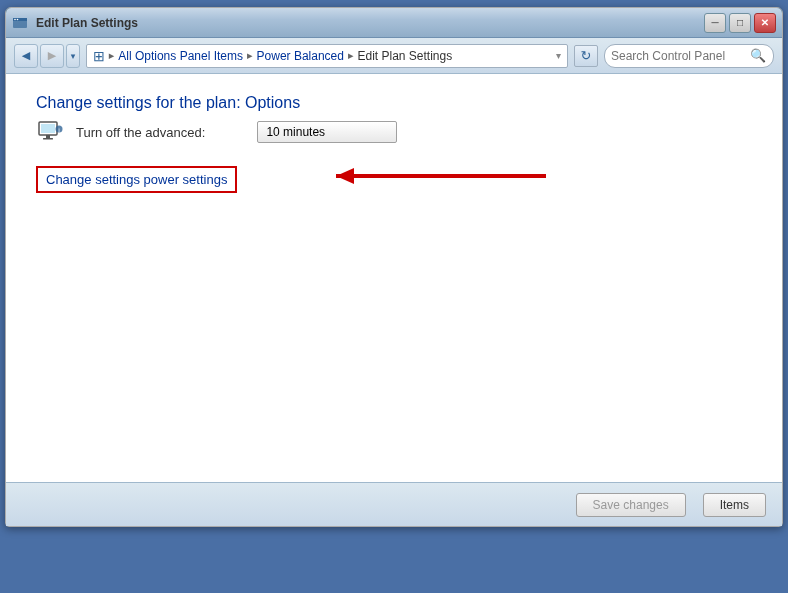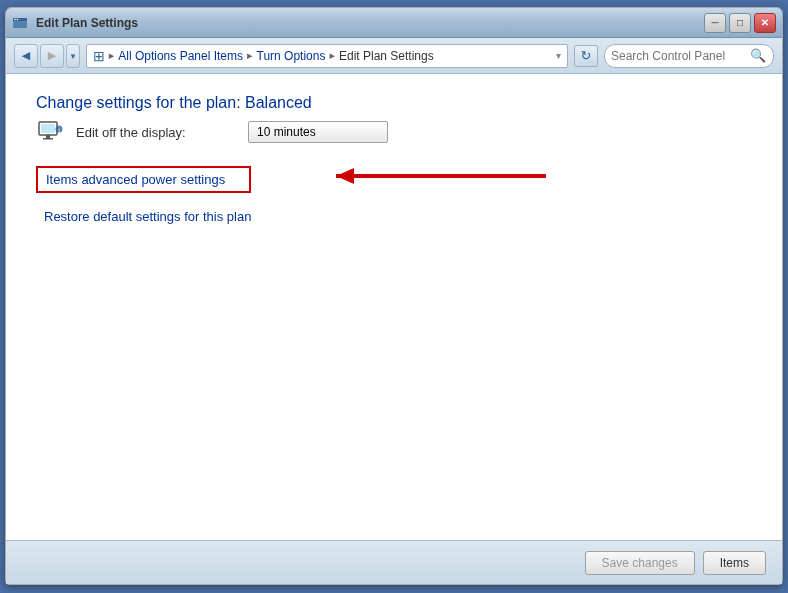--- a/index.html
+++ b/index.html
@@ -7,21 +7,21 @@
       width: 788px;
       height: 593px;
       background: #4a6fa5;
       font-family: 'Segoe UI', Tahoma, Arial, sans-serif;
       font-size: 13px;
       overflow: hidden;
     }
 
     .window {
       width: 778px;
-      height: 578px;
+      height: 520px;
       margin: 7px auto;
       background: #0c4a6e;
       border: 1px solid #aaa;
       border-radius: 6px 6px 4px 4px;
       box-shadow: 0 2px 8px rgba(0,0,0,0.4);
       display: flex;
       flex-direction: column;
     }
 
     
@@ -263,21 +263,21 @@
 
     
     .bottom-bar {
       height: 44px;
       background: linear-gradient(to bottom, #dce8f0, #c8d8e8);
       border-top: 1px solid #a0b8cc;
       display: flex;
       align-items: center;
       justify-content: flex-end;
       padding: 0 16px;
-      gap: 8px;
+      gap: 17px;
     }
 
     .action-btn {
       padding: 4px 16px;
       border: 1px solid #a0a0a0;
       border-radius: 3px;
       background: linear-gradient(to bottom, #f8f8f8, #e0e0e0);
       font-size: 12px;
       cursor: pointer;
       color: #333;
@@ -335,53 +335,53 @@
       <div class="nav-btn" style="color:#aaa;">▶</div>
       <div class="nav-btn dropdown">▾</div>
     </div>
 
     <div class="breadcrumb-bar">
       <div style="display:flex; align-items:center; gap:2px;">
         <span style="font-size:14px; color:#336699;">⊞</span>
         <span class="breadcrumb-sep">▸</span>
         <span class="breadcrumb-item">All Options Panel Items</span>
         <span class="breadcrumb-sep">▸</span>
-        <span class="breadcrumb-item">Turn Options</span>
+        <span class="breadcrumb-item">Power Balanced</span>
         <span class="breadcrumb-sep">▸</span>
         <span class="breadcrumb-item active">Edit Plan Settings</span>
       </div>
       <div class="breadcrumb-dropdown">
         <span style="color:#888; font-size:10px;">▾</span>
       </div>
     </div>
 
     <div class="bread-arrow-btn" style="font-size:13px;">↻</div>
 
     <div class="search-bar">
       <input class="search-input" type="text" placeholder="Search Control Panel" style="">
       <span style="color:#888; font-size:13px;">🔍</span>
     </div>
   </div>
 
   <div class="content-area">
 
-    <div class="page-title">Change settings for the plan: Balanced</div>
+    <div class="page-title">Change settings for the plan: Options</div>
 
     <div class="setting-row">
       <div class="monitor-icon">
         <svg class="monitor-svg" viewBox="0 0 26 26">
           <rect x="2" y="3" width="18" height="13" rx="1" fill="none" stroke="#555" stroke-width="1.5"></rect>
           <rect x="4" y="5" width="14" height="9" fill="#87ceeb" opacity="0.5"></rect>
           <rect x="9" y="16" width="4" height="3" fill="#555"></rect>
           <rect x="6" y="19" width="10" height="1.5" fill="#555" rx="0.5"></rect>
           <circle cx="22" cy="10" r="3.5" fill="#336699" opacity="0.8"></circle>
           <text x="22" y="12.5" text-anchor="middle" font-size="5" fill="white">i</text>
         </svg>
       </div>
-      <span class="setting-label">Edit off the display:</span>
+      <span class="setting-label">Turn off the advanced:</span>
       <div class="dropdown-wrapper">
         <select class="dropdown-select">
           <option>1 minute</option>
           <option>2 minutes</option>
           <option>3 minutes</option>
           <option>5 minutes</option>
           <option selected="">10 minutes</option>
           <option>15 minutes</option>
           <option>20 minutes</option>
           <option>25 minutes</option>
@@ -393,24 +393,21 @@
           <option>5 hours</option>
           <option>Never</option>
         </select>
       </div>
     </div>
 
     <div class="links-section">
       <div class="annotation-container">
         <div style="display:flex; flex-direction:column; gap:8px;">
           <div class="advanced-link-box">
-            <a class="advanced-link">Items advanced power settings</a>
-          </div>
-          <div style="margin-left: 4px;">
-            <a class="restore-link">Restore default settings for this plan</a>
+            <a class="advanced-link">Change settings power settings</a>
           </div>
         </div>
 
         <svg class="annotation-svg" width="300" height="60" viewBox="0 0 300 60">
 
           <line x1="290" y1="20" x2="80" y2="20" stroke="#cc0000" stroke-width="4"></line>
 
           <polygon points="80,20 98,12 98,28" fill="#cc0000"></polygon>
         </svg>
       </div>

